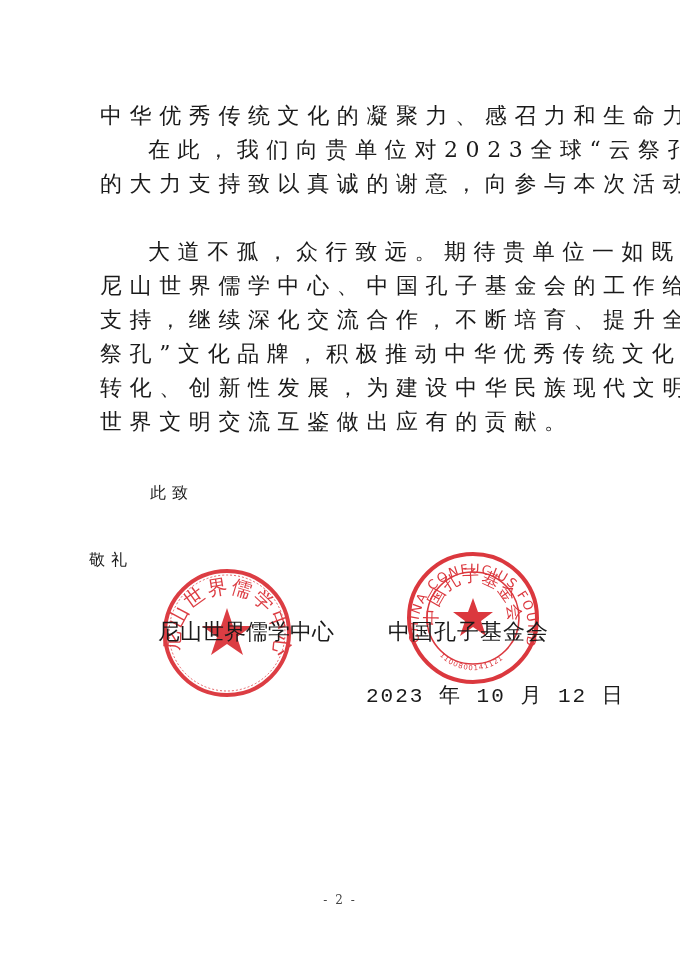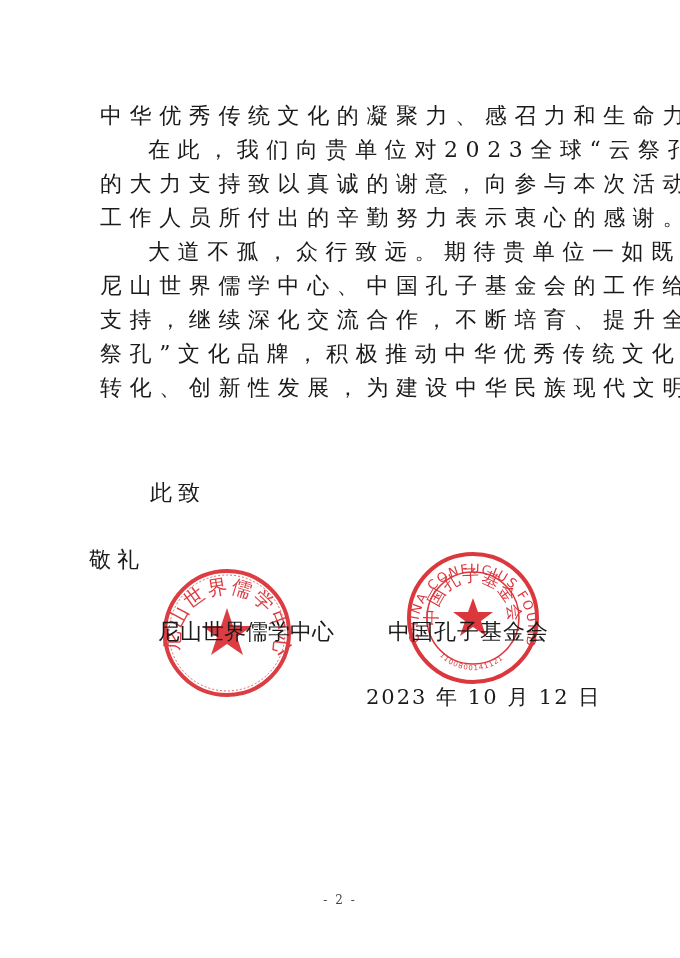--- a/index.html
+++ b/index.html
@@ -2,41 +2,41 @@
 <html><head>
   <meta charset="utf-8">
   <style>
     html, body { margin: 0; padding: 0; background: #ffffff; }
     body { width: 680px; height: 958px; position: relative; overflow: hidden;
            font-family: "DejaVu Serif", "Liberation Serif", serif; color: #1a1a1a; }
     .page { position: absolute; left: 0; top: 0; width: 680px; height: 958px; background: #fff; }
     .line { position: absolute; left: 100px; width: 490px; height: 30px; line-height: 30px;
             font-size: 22px; letter-spacing: 7.6px; white-space: nowrap; }
     .indent { left: 160px; }
-    .abs { position: absolute; font-size: 22px; line-height: 30px; white-space: nowrap; letter-spacing: 6px; }
+    .abs { position: absolute; font-size: 16px; line-height: 30px; white-space: nowrap; letter-spacing: 6px; }
     .sig { letter-spacing: 0px; font-size: 22px; }
-    .date { letter-spacing: 2px; font-size: 21px; }
+    .date { letter-spacing: 2px; font-size: 21px; font-family: Liberation Mono, monospace; }
     .seal { position: absolute; }
     .pagenum { position: absolute; left: 0; width: 680px; top: 893px; text-align: center;
                font-size: 12px; color: #444; letter-spacing: 2px; }
   </style>
 </head>
 <body>
 
 <div class="page">
 
   <div class="line" style="top:101px">中华优秀传统文化的凝聚力、感召力和生命力。</div>
   <div class="line indent" style="top:135px; left:148px">在此，我们向贵单位对2023全球“云祭孔”活动</div>
   <div class="line" style="top:169px">的大力支持致以真诚的谢意，向参与本次活动的全体</div>
-  <div class="line" style="top:203px">工作人员所付出的辛勤努力表示衷心的感谢。</div>
   <div class="line indent" style="top:237px; left:148px">大道不孤，众行致远。期待贵单位一如既往地对</div>
   <div class="line" style="top:271px">尼山世界儒学中心、中国孔子基金会的工作给予关心</div>
   <div class="line" style="top:305px">支持，继续深化交流合作，不断培育、提升全球“云</div>
   <div class="line" style="top:339px">祭孔”文化品牌，积极推动中华优秀传统文化创造性</div>
   <div class="line" style="top:373px">转化、创新性发展，为建设中华民族现代文明，增进</div>
+  <div class="line" style="top:407px">世界文明交流互鉴做出应有的贡献。</div>
 
   <div class="abs" style="left:150px; top:478px">此致</div>
   <div class="abs" style="left:89px; top:545px">敬礼</div>
 
   <svg class="seal" style="left:160px; top:566px; opacity:0.88" width="134" height="134" viewBox="0 0 134 134">
     <defs>
       <path id="arcL" d="M 22 92 A 48 48 0 1 1 112 92"></path>
     </defs>
     <circle cx="67" cy="67" r="62" fill="none" stroke="#d8232a" stroke-width="4"></circle>
     <circle cx="67" cy="67" r="58" fill="none" stroke="#d8232a" stroke-width="0.8" stroke-dasharray="2 2"></circle>

